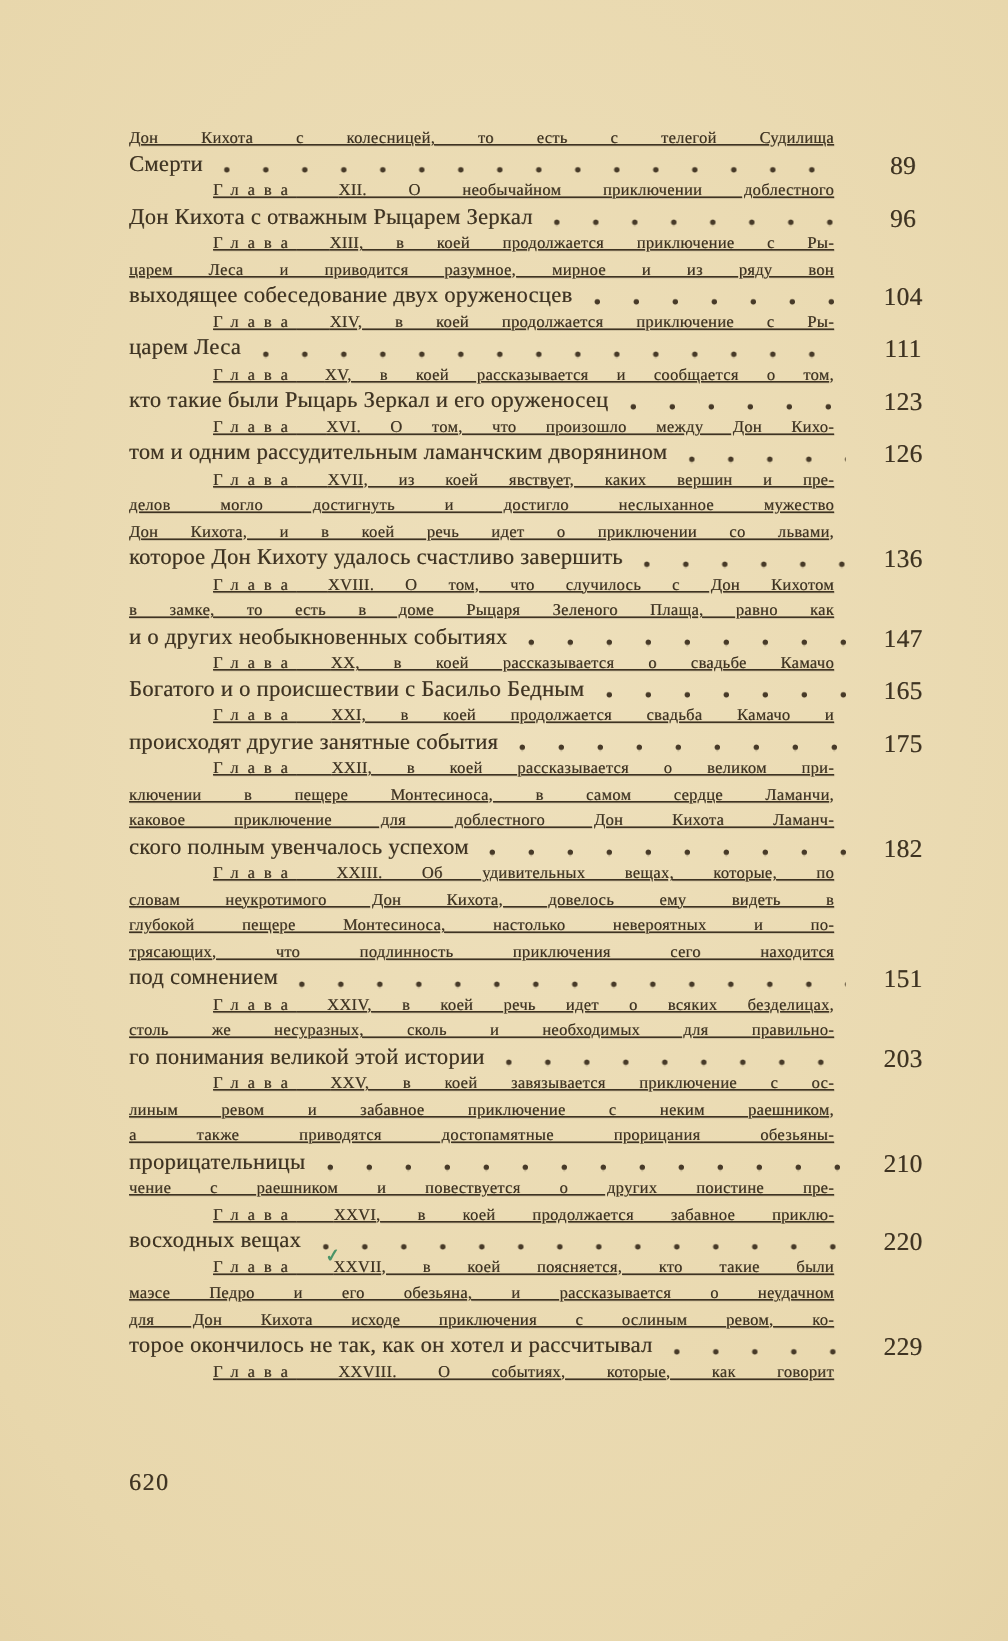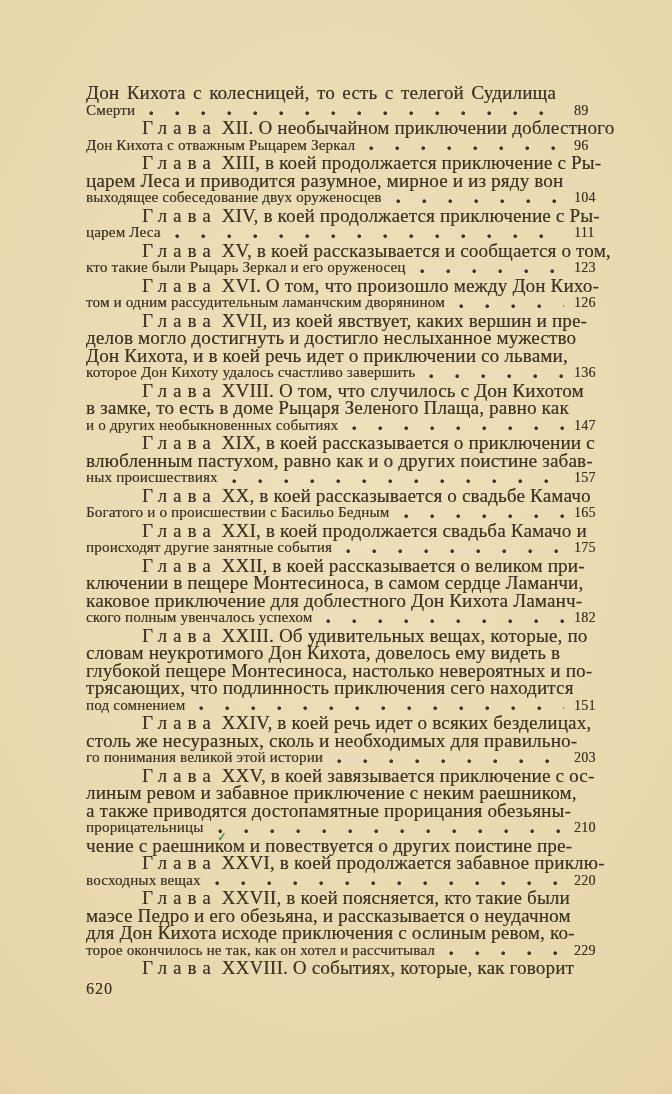--- a/index.html
+++ b/index.html
@@ -13,34 +13,35 @@
   .page{
     position:relative;width:672px;height:1094px;overflow:hidden;
     background:radial-gradient(130% 120% at 50% 42%, var(--paper-light) 0%, var(--paper) 52%, var(--paper-dark) 100%);
     font-family:"Liberation Serif","DejaVu Serif",serif;
     color:var(--ink);
     text-shadow:0.3px 0.2px 0 rgba(62,51,34,0.55);
   }
   .content{position:absolute;left:86px;top:84px;width:544px;}
   .line{
     width:470px;
-    font-size:19px;line-height:17.5px;letter-spacing:0.2px;
+    font-size:11px;line-height:17.5px;letter-spacing:0.2px;
     text-align:justify;text-align-last:justify;
     white-space:nowrap;
+    text-decoration:underline;
   }
   .indent{text-indent:28px;}
   .glava{letter-spacing:6px;margin-left:28px;}
   .lastline{display:flex;width:544px;font-size:15px;line-height:17.5px;letter-spacing:0.2px;}
   .lastline .text{flex:none;white-space:pre;}
   .dots{
     flex:1 1 auto;align-self:flex-end;height:5px;margin:0 10px 3px 14px;
     background-image:radial-gradient(circle at 2.2px 2.2px, #473a28 1.55px, rgba(0,0,0,0) 2.1px);
     background-size:26px 5px;background-repeat:repeat-x;background-position:left bottom;
   }
-  .num{flex:none;width:56px;text-align:left;font-size:14px;}
+  .num{flex:none;width:56px;text-align:center;font-size:17px;}
   .footer{
     position:absolute;left:86px;top:980px;width:544px;
     text-align:left;font-size:16px;letter-spacing:1px;
   }
   .check{
     position:absolute;left:217px;top:830px;
     color:#4a9468;font-size:12px;font-weight:bold;transform:rotate(-6deg);
     text-shadow:none;
   }
 </style>
@@ -111,29 +112,20 @@
       <div>
         <div class="line indent"><span class="glava">Глава</span> <span>XVIII. О том, что случилось с Дон Кихотом</span></div>
         <div class="line"><span>в замке, то есть в доме Рыцаря Зеленого Плаща, равно как</span></div>
         <div class="lastline">
           <span class="text">и о других необыкновенных событиях</span>
           <span class="dots"></span>
           <span class="num">147</span>
         </div>
       </div>
       <div>
-        <div class="line indent"><span class="glava">Глава</span> <span>XIX, в коей рассказывается о приключении с</span></div>
-        <div class="line"><span>влюбленным пастухом, равно как и о других поистине забав-</span></div>
-        <div class="lastline">
-          <span class="text">ных происшествиях</span>
-          <span class="dots"></span>
-          <span class="num">157</span>
-        </div>
-      </div>
-      <div>
         <div class="line indent"><span class="glava">Глава</span> <span>XX, в коей рассказывается о свадьбе Камачо</span></div>
         <div class="lastline">
           <span class="text">Богатого и о происшествии с Басильо Бедным</span>
           <span class="dots"></span>
           <span class="num">165</span>
         </div>
       </div>
       <div>
         <div class="line indent"><span class="glava">Глава</span> <span>XXI, в коей продолжается свадьба Камачо и</span></div>
         <div class="lastline">

